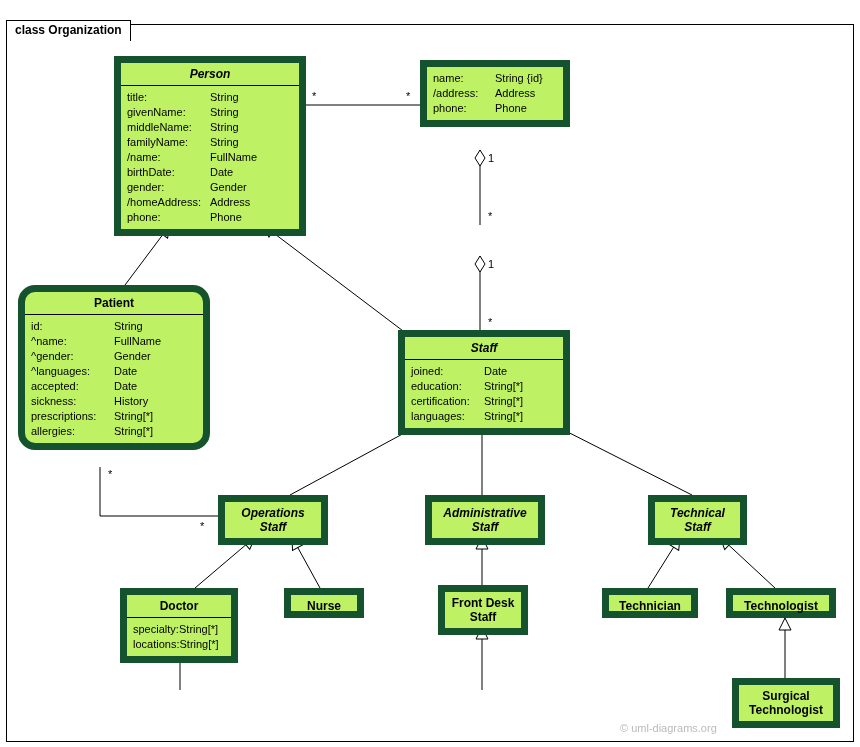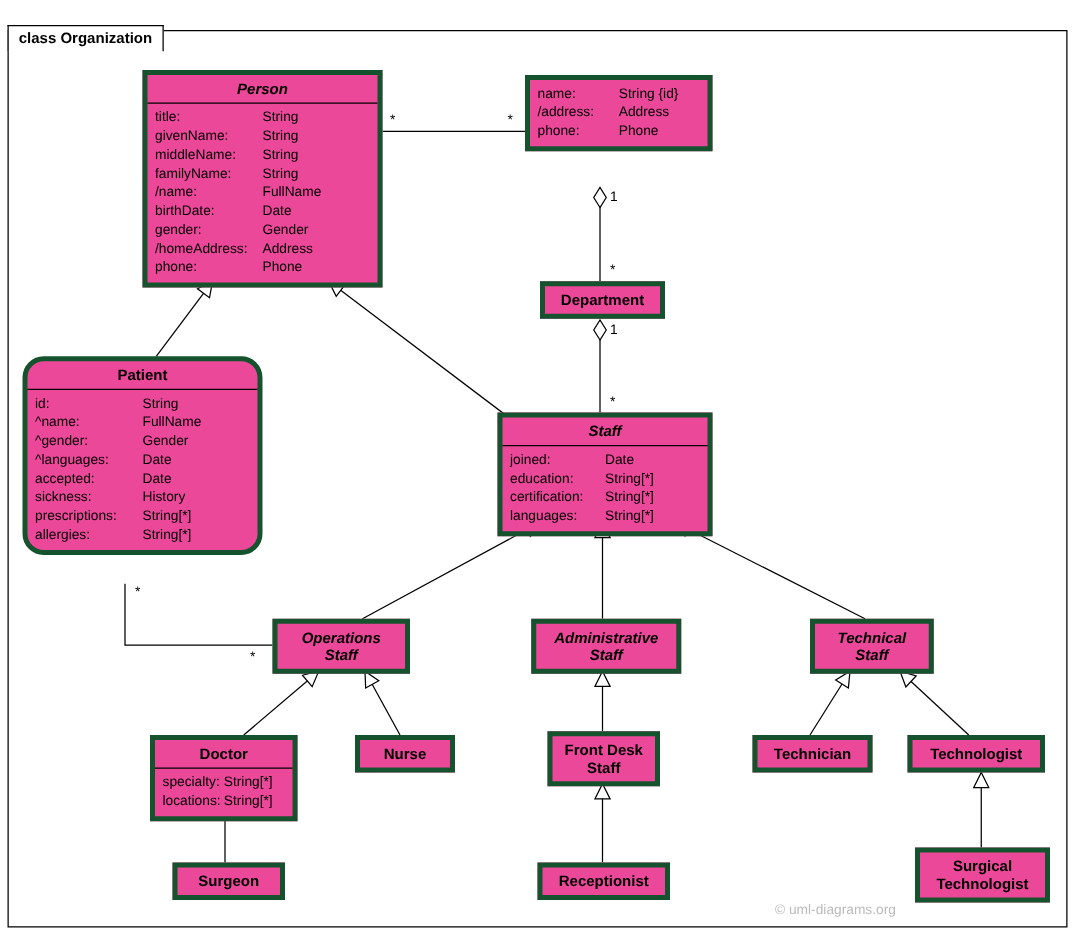--- a/index.html
+++ b/index.html
@@ -28,22 +28,22 @@
     border: 1px solid #000;
     border-bottom: none;
     padding: 2px 8px 0 8px;
     font-weight: bold;
     font-size: 12px;
     background: #fff;
     margin-top: 13px;
   }
   .class {
     position: absolute;
-    border: 4px solid #14532d;
-    background: #ec4899;
+    border: 7px solid #14532d;
+    background: #bef264;
     box-sizing: border-box;
   }
   .class-name {
     text-align: center;
     font-weight: bold;
     font-style: italic;
     padding: 4px 4px;
     border-bottom: 1px solid #000;
     font-size: 12px;
   }
@@ -191,23 +191,20 @@
           <span class="k">/address:</span>
           <span class="v">Address</span>
         </div>
       <div class="row">
           <span class="k">phone:</span>
           <span class="v">Phone</span>
         </div>
     </div>
   </div>
 
-  <div class="class" style="left:432px; top:225px; width:100px; height:30px;">
-    <div class="class-name plain" style="border-bottom:none;">Department</div>
-  </div>
 
   <div class="class" style="left:18px; top:285px; width:192px;border-radius:17px;">
     <div class="class-name plain">Patient</div>
     <div class="attrs">
       <div class="row">
           <span class="k">id:</span>
           <span class="v">String</span>
         </div>
       <div class="row">
           <span class="k">^name:</span>
@@ -309,27 +306,21 @@
   </div>
 
   <div class="class" style="left:602px; top:588px; width:96px; height:30px;">
     <div class="class-name plain" style="border-bottom:none;">Technician</div>
   </div>
 
   <div class="class" style="left:726px; top:588px; width:110px; height:30px;">
     <div class="class-name plain" style="border-bottom:none;">Technologist</div>
   </div>
 
-  <div class="class" style="left:138px; top:690px; width:90px; height:30px;">
-    <div class="class-name plain" style="border-bottom:none;">Surgeon</div>
-  </div>
-
-  <div class="class" style="left:430px; top:690px; width:106px; height:30px;">
-    <div class="class-name plain" style="border-bottom:none;">Receptionist</div>
-  </div>
+
 
   <div class="class" style="left:732px; top:678px; width:108px;">
     <div class="class-name plain" style="border-bottom:none;">
       <span>Surgical</span><br>
       <span>Technologist</span>
     </div>
   </div>
 
   <div class="watermark" style="left:620px; top:722px;">© uml-diagrams.org</div>
 

